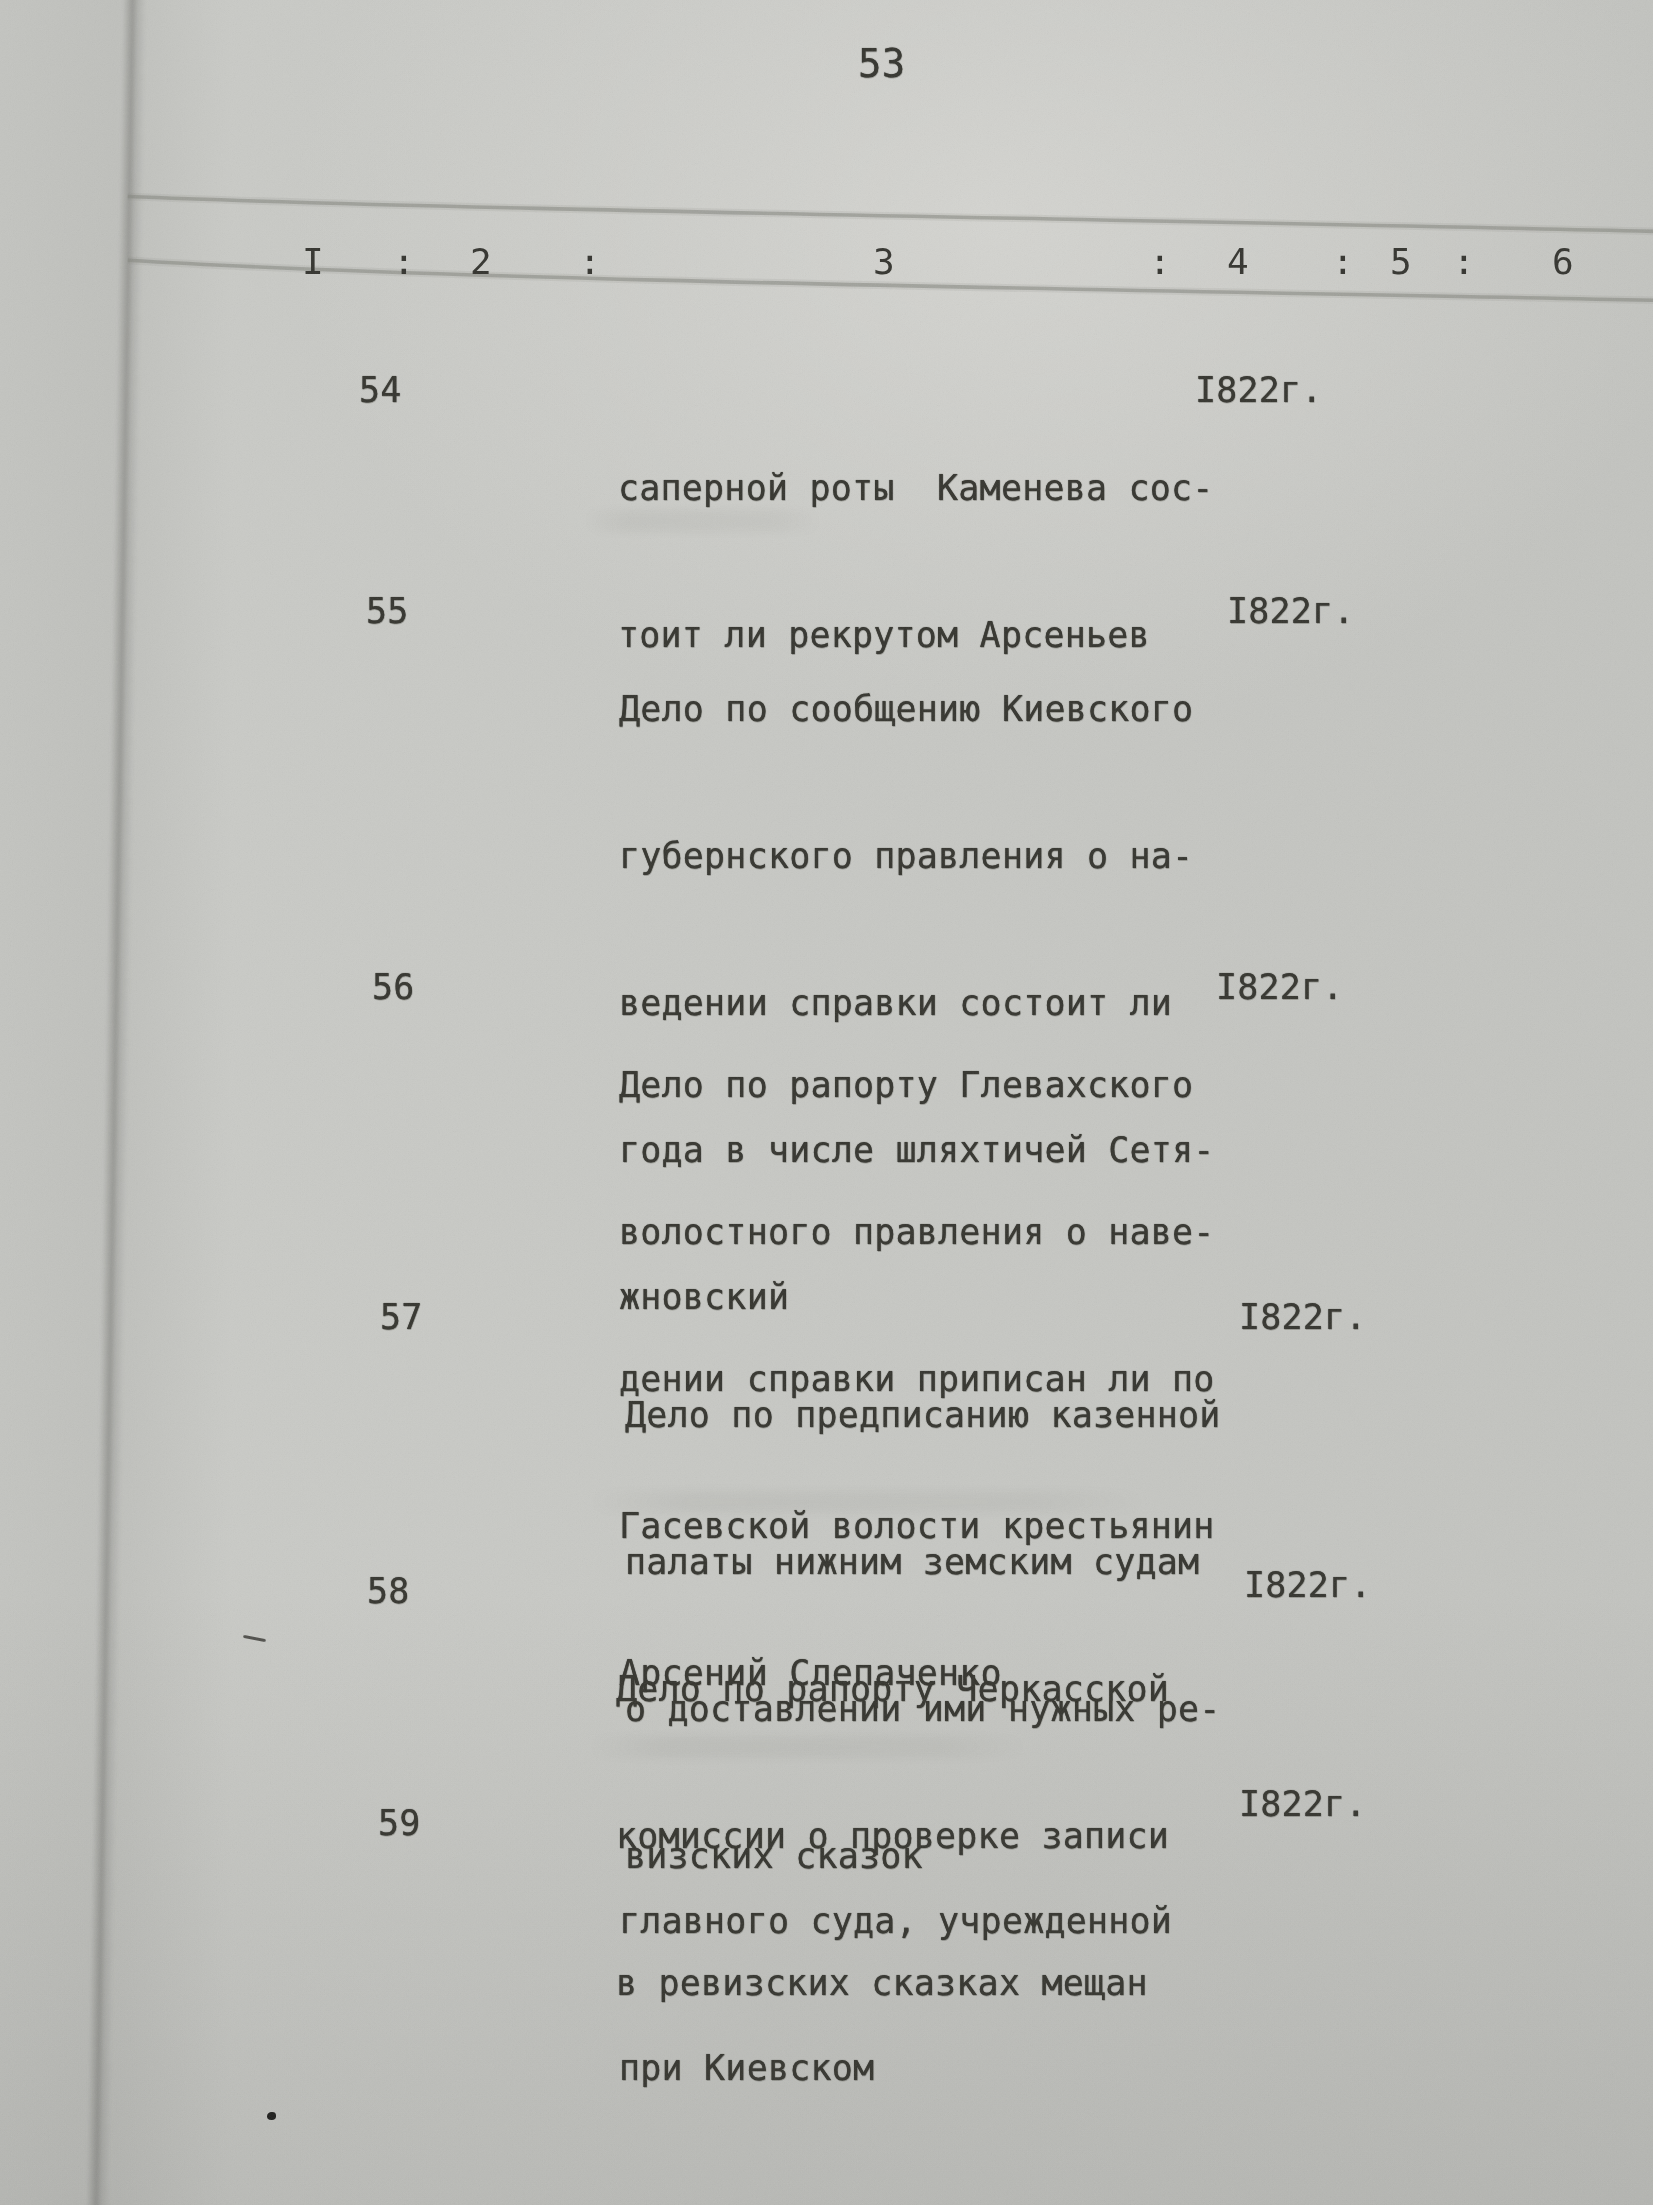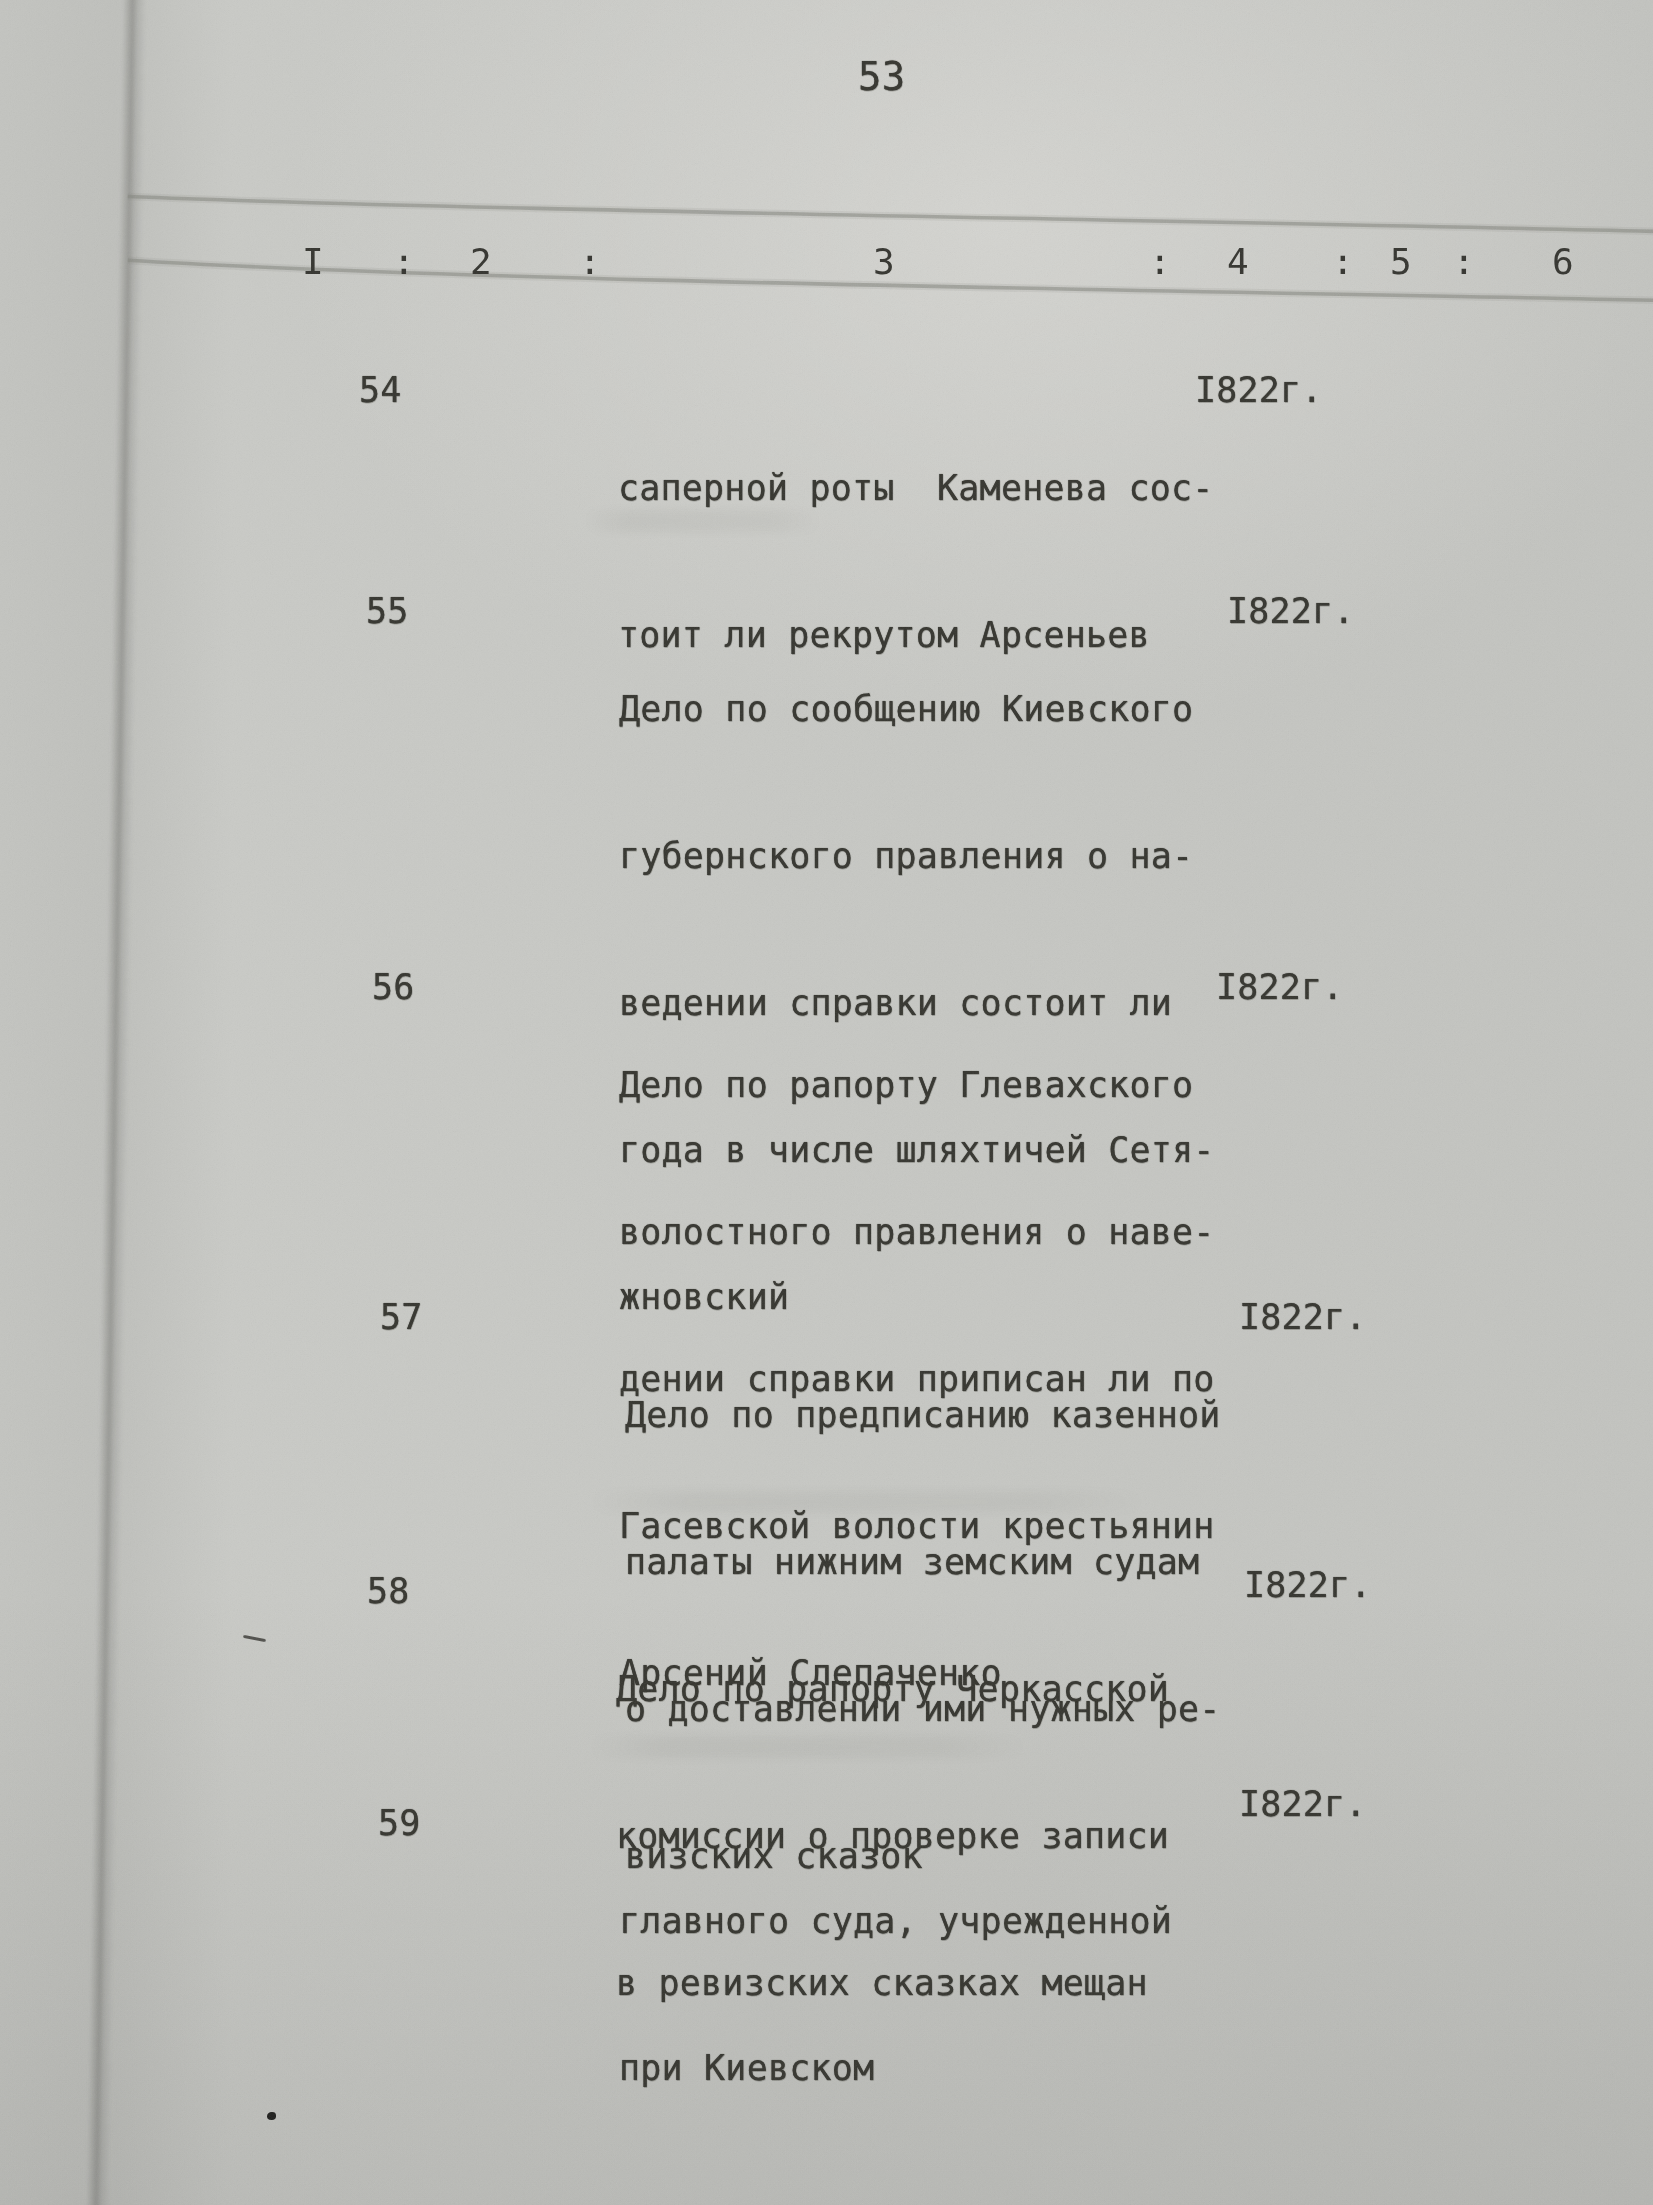--- a/index.html
+++ b/index.html
@@ -20,21 +20,21 @@
     line-height:49px;
     letter-spacing:0.2px;
     color:#35352f;
     text-shadow:0 0 1px rgba(48,48,42,.9), 0.5px 0.5px 0 rgba(48,48,42,.22);
     white-space:pre;
   }
   .line{white-space:pre;height:49px;}
   .entry{position:absolute;left:0;width:100%;margin-left:44px;}
   .no,.year,.lines{position:absolute;top:0;}
   .hdr-cell{position:absolute;top:0;font-size:36px;line-height:49px;}
-  #pageno{font-size:39px;margin-top:13px;}
+  #pageno{font-size:39px;}
   #fold{
     position:absolute;left:123px;top:-17px;width:24px;height:2280px;
     background:linear-gradient(90deg, rgba(72,72,68,0) 0%, rgba(72,72,68,.34) 42%, rgba(72,72,68,.14) 62%, rgba(72,72,68,0) 100%);
     transform:rotate(0.95deg);transform-origin:top center;
     filter:blur(1.4px);
   }
   .ghost{
     position:absolute;height:22px;border-radius:11px;
     background:linear-gradient(90deg, rgba(85,85,79,0) 0%, rgba(85,85,79,.9) 18%, rgba(85,85,79,.75) 80%, rgba(85,85,79,0) 100%);
     opacity:.07;filter:blur(4.3px);

